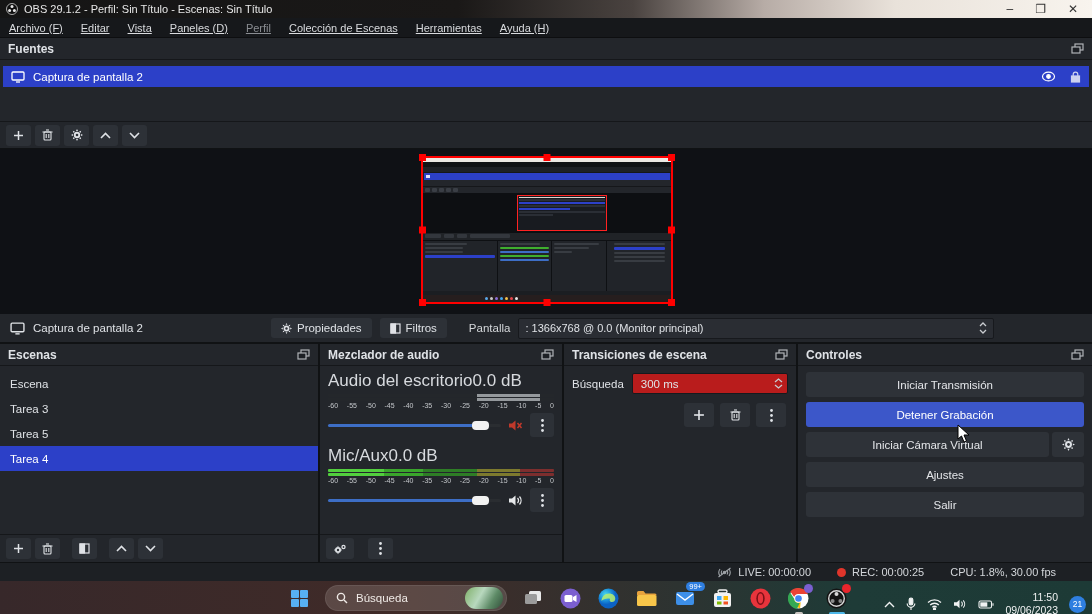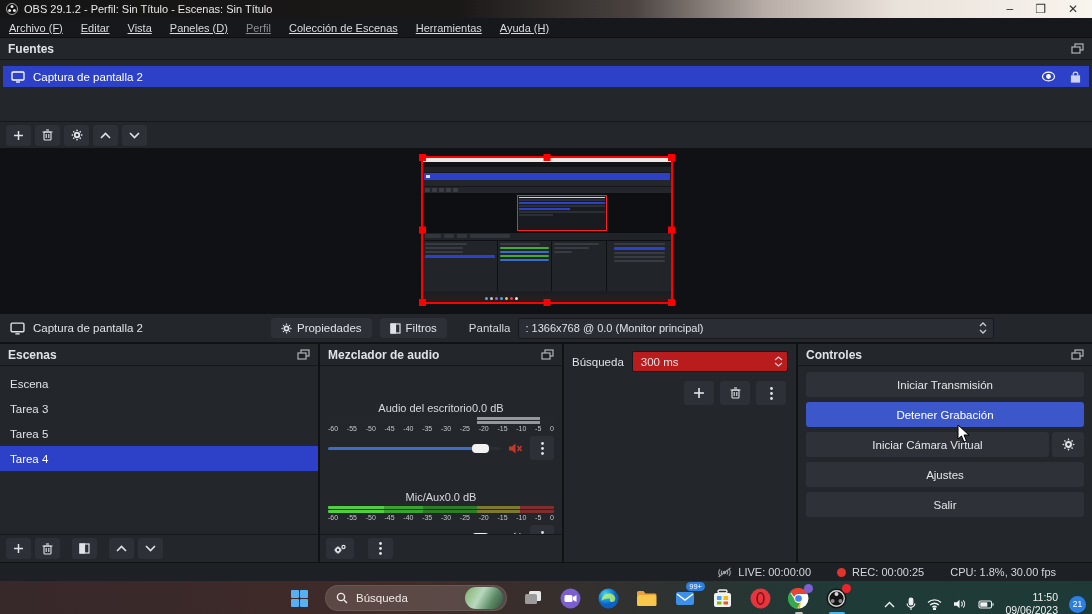--- a/index.html
+++ b/index.html
@@ -82,21 +82,21 @@
   .dock.trans{width:232px;}
   .dock.controls{flex:1;}
 
   .scene-list{flex:1;padding-top:5px;font-size:11.5px;}
   .scene{height:25px;display:flex;align-items:center;padding-left:10px;}
   .scene.sel{background:var(--accent);color:#fff;}
   .dock-tools{height:28px;border-top:1px solid #15171a;display:flex;align-items:center;gap:4px;padding:0 6px;}
 
   .mixer-body{flex:1;padding:5px 8px 0;overflow:hidden;}
   .track{margin-bottom:9px;}
-  .track-head{display:flex;justify-content:center;font-size:11px;color:#d7dade;margin-top:31px;}
+  .track-head{display:flex;justify-content:flex-start;font-size:17px;color:#d7dade;}
   .meter{margin-top:3px;display:flex;flex-direction:column;gap:1px;}
   .meter i{height:3px;border-radius:1px;}
   .meter.desktop i{background:linear-gradient(90deg,#24272b 0%,#24272b 66%,#94989c 66%,#94989c 94%,#24272b 94%);}
   .meter.mic i{background:linear-gradient(90deg,#52cf3e 0%,#52cf3e 25%,#3aa52c 25%,#3aa52c 42%,#2e7d26 42%,#2e7d26 66%,#7d7a2e 66%,#7d7a2e 85%,#7d2e2e 85%,#7d2e2e 100%);}
   .meter-scale{display:flex;justify-content:space-between;font-size:7px;color:#c3c6ca;margin-top:1px;}
   .vol-row{display:flex;align-items:center;gap:7px;margin-top:4px;}
   .slider{flex:1;height:9px;position:relative;}
   .slider .trk{position:absolute;top:3px;left:0;right:0;height:3px;background:#2a2d31;border-radius:2px;}
   .slider .fill{position:absolute;top:3px;left:0;width:87%;height:3px;background:#3d6ec6;border-radius:2px;}
   .slider .hnd{position:absolute;top:0;left:83%;width:17px;height:9px;background:#f2f2f2;border-radius:4px;}
@@ -522,20 +522,27 @@
           <svg width="3" height="13" viewBox="0 0 3 13" fill="#dfe2e6">
             <circle cx="1.5" cy="1.5" r="1.4"></circle>
             <circle cx="1.5" cy="6.5" r="1.4"></circle>
             <circle cx="1.5" cy="11.5" r="1.4"></circle>
           </svg>
         </span>
     </div>
   </div>
 
   <div class="dock trans">
+    <div class="dock-head">
+      <span>Transiciones de escena</span>
+      <svg class="popout" width="13" height="11" viewBox="0 0 13 11" fill="none" stroke="#c9ccd0" stroke-width="1.2">
+          <rect x="4" y="1" width="8" height="6"></rect>
+          <rect x="1" y="4" width="8" height="6" fill="#1d2024"></rect>
+        </svg>
+    </div>
     <div class="trans-body">
       <div class="dur-row">
         <span>Búsqueda</span>
         <span class="spin">
           <span>300 ms</span>
           <span class="arrows">
             <svg width="9" height="5" viewBox="0 0 9 5" fill="none" stroke="#c9ccd0" stroke-width="1.3">
                 <polyline points="1,4 4.5,1 8,4"></polyline>
               </svg>
             <svg width="9" height="5" viewBox="0 0 9 5" fill="none" stroke="#c9ccd0" stroke-width="1.3">

